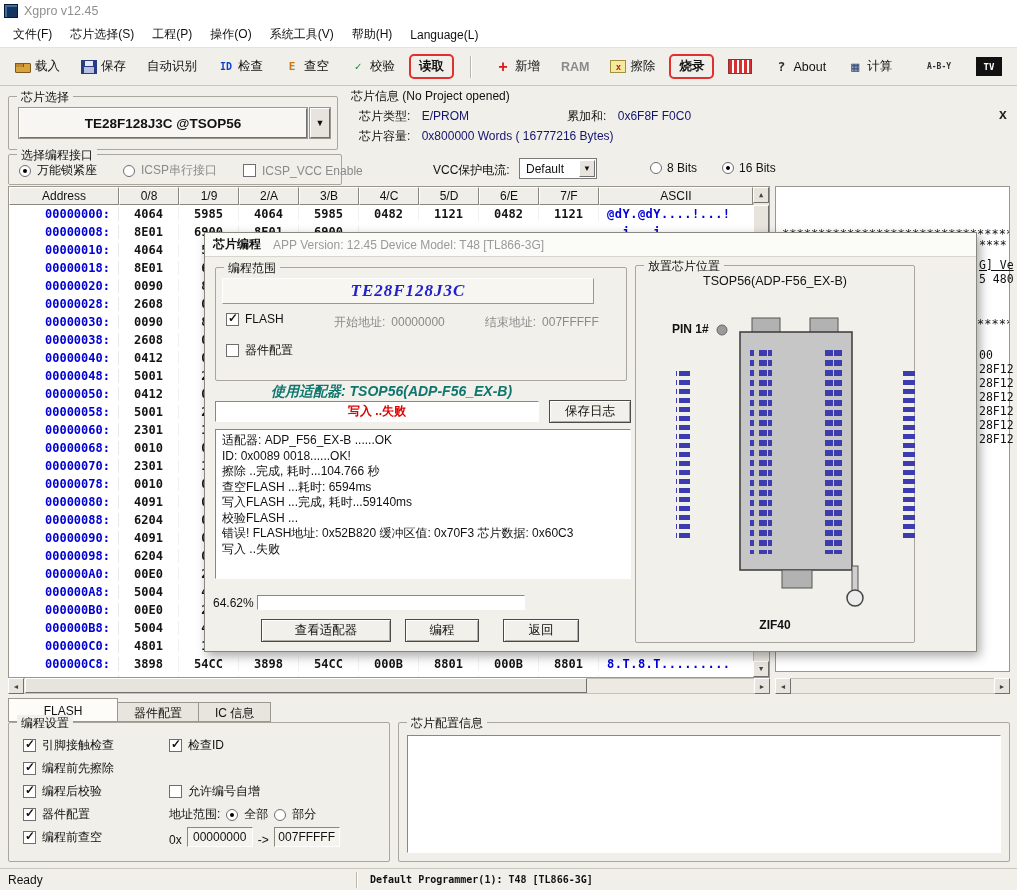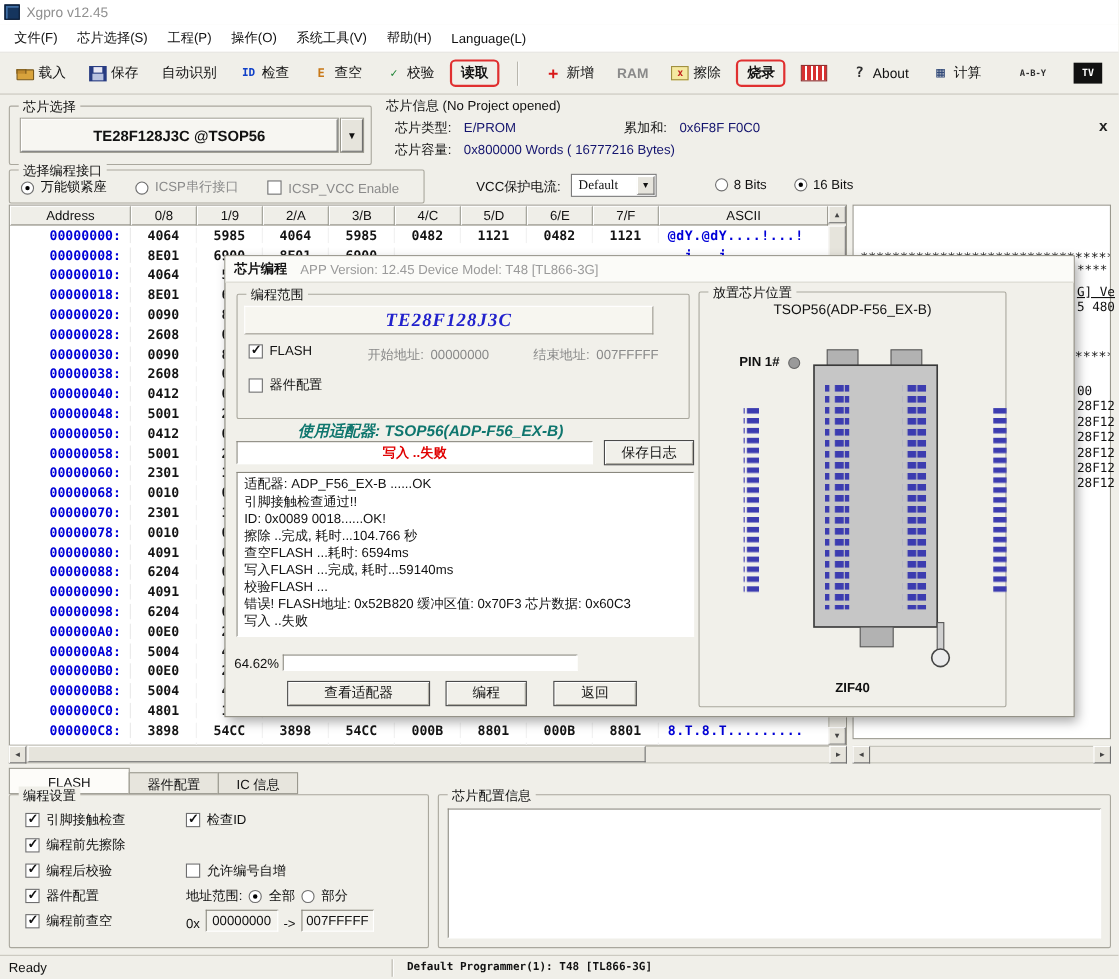--- a/index.html
+++ b/index.html
@@ -69,26 +69,26 @@
 
   
   #chip-info{position:absolute;left:345px;top:88px;width:648px;height:62px;}
   .ci-title{position:absolute;left:6px;top:0;}
   .ci-row{position:absolute;left:14px;white-space:nowrap;}
   .ci-label{display:inline-block;margin-right:8px;}
   .navy{color:#14146e;}
   #close-x{position:absolute;left:999px;top:106px;font-weight:bold;font-size:14px;color:#222;}
 
   
-  #iface-grp{left:8px;top:154px;width:378px;height:31px;}
+  #iface-grp{left:8px;top:154px;width:334px;height:31px;}
   .iface-row{position:absolute;left:10px;top:7px;display:flex;align-items:center;gap:6px;white-space:nowrap;}
   .iface-gap{width:14px;}
   #vcc-label{position:absolute;left:433px;top:162px;}
   #vcc-combo{position:absolute;left:519px;top:158px;width:78px;height:21px;background:#fff;
-      border:1px solid #7a7a7a;display:flex;align-items:center;padding-left:6px;font-family:Liberation Serif, serif;}
+      border:1px solid #7a7a7a;display:flex;align-items:center;padding-left:6px;}
   #vcc-combo .dd{position:absolute;right:1px;top:1px;width:16px;height:17px;background:#e6e4dc;
       border:1px solid;border-color:#fff #707070 #707070 #fff;display:flex;align-items:center;
       justify-content:center;font-size:8px;}
   .bit-radio{position:absolute;display:flex;align-items:center;gap:5px;}
   #bits8{left:650px;top:161px;} #bits16{left:722px;top:161px;}
 
   
   #hex{position:absolute;left:8px;top:186px;width:762px;height:492px;background:#fff;
        border:1px solid #9a988e;overflow:hidden;
        font-family:"DejaVu Sans Mono",monospace;font-size:12px;font-weight:bold;}
@@ -763,21 +763,20 @@
       <span class="cb"></span>
       <span>器件配置</span>
     </div>
   </div>
 
   <div id="adapter-line">使用适配器: TSOP56(ADP-F56_EX-B)</div>
   <div id="dlg-status">写入 ..失败</div>
   <button class="dlg-btn2" id="save-log-btn">保存日志</button>
   <div id="dlg-log">
       <div class="log-line">适配器: ADP_F56_EX-B ......OK</div>
-      <div class="log-line">引脚接触检查通过!!</div>
       <div class="log-line">ID: 0x0089 0018......OK!</div>
       <div class="log-line">擦除 ..完成, 耗时...104.766 秒</div>
       <div class="log-line">查空FLASH ...耗时: 6594ms</div>
       <div class="log-line">写入FLASH ...完成, 耗时...59140ms</div>
       <div class="log-line">校验FLASH ...</div>
       <div class="log-line">错误! FLASH地址: 0x52B820 缓冲区值: 0x70F3 芯片数据: 0x60C3</div>
       <div class="log-line">写入 ..失败</div>
     </div>
   <span id="pct">64.62%</span>
   <div id="pbar"></div>

